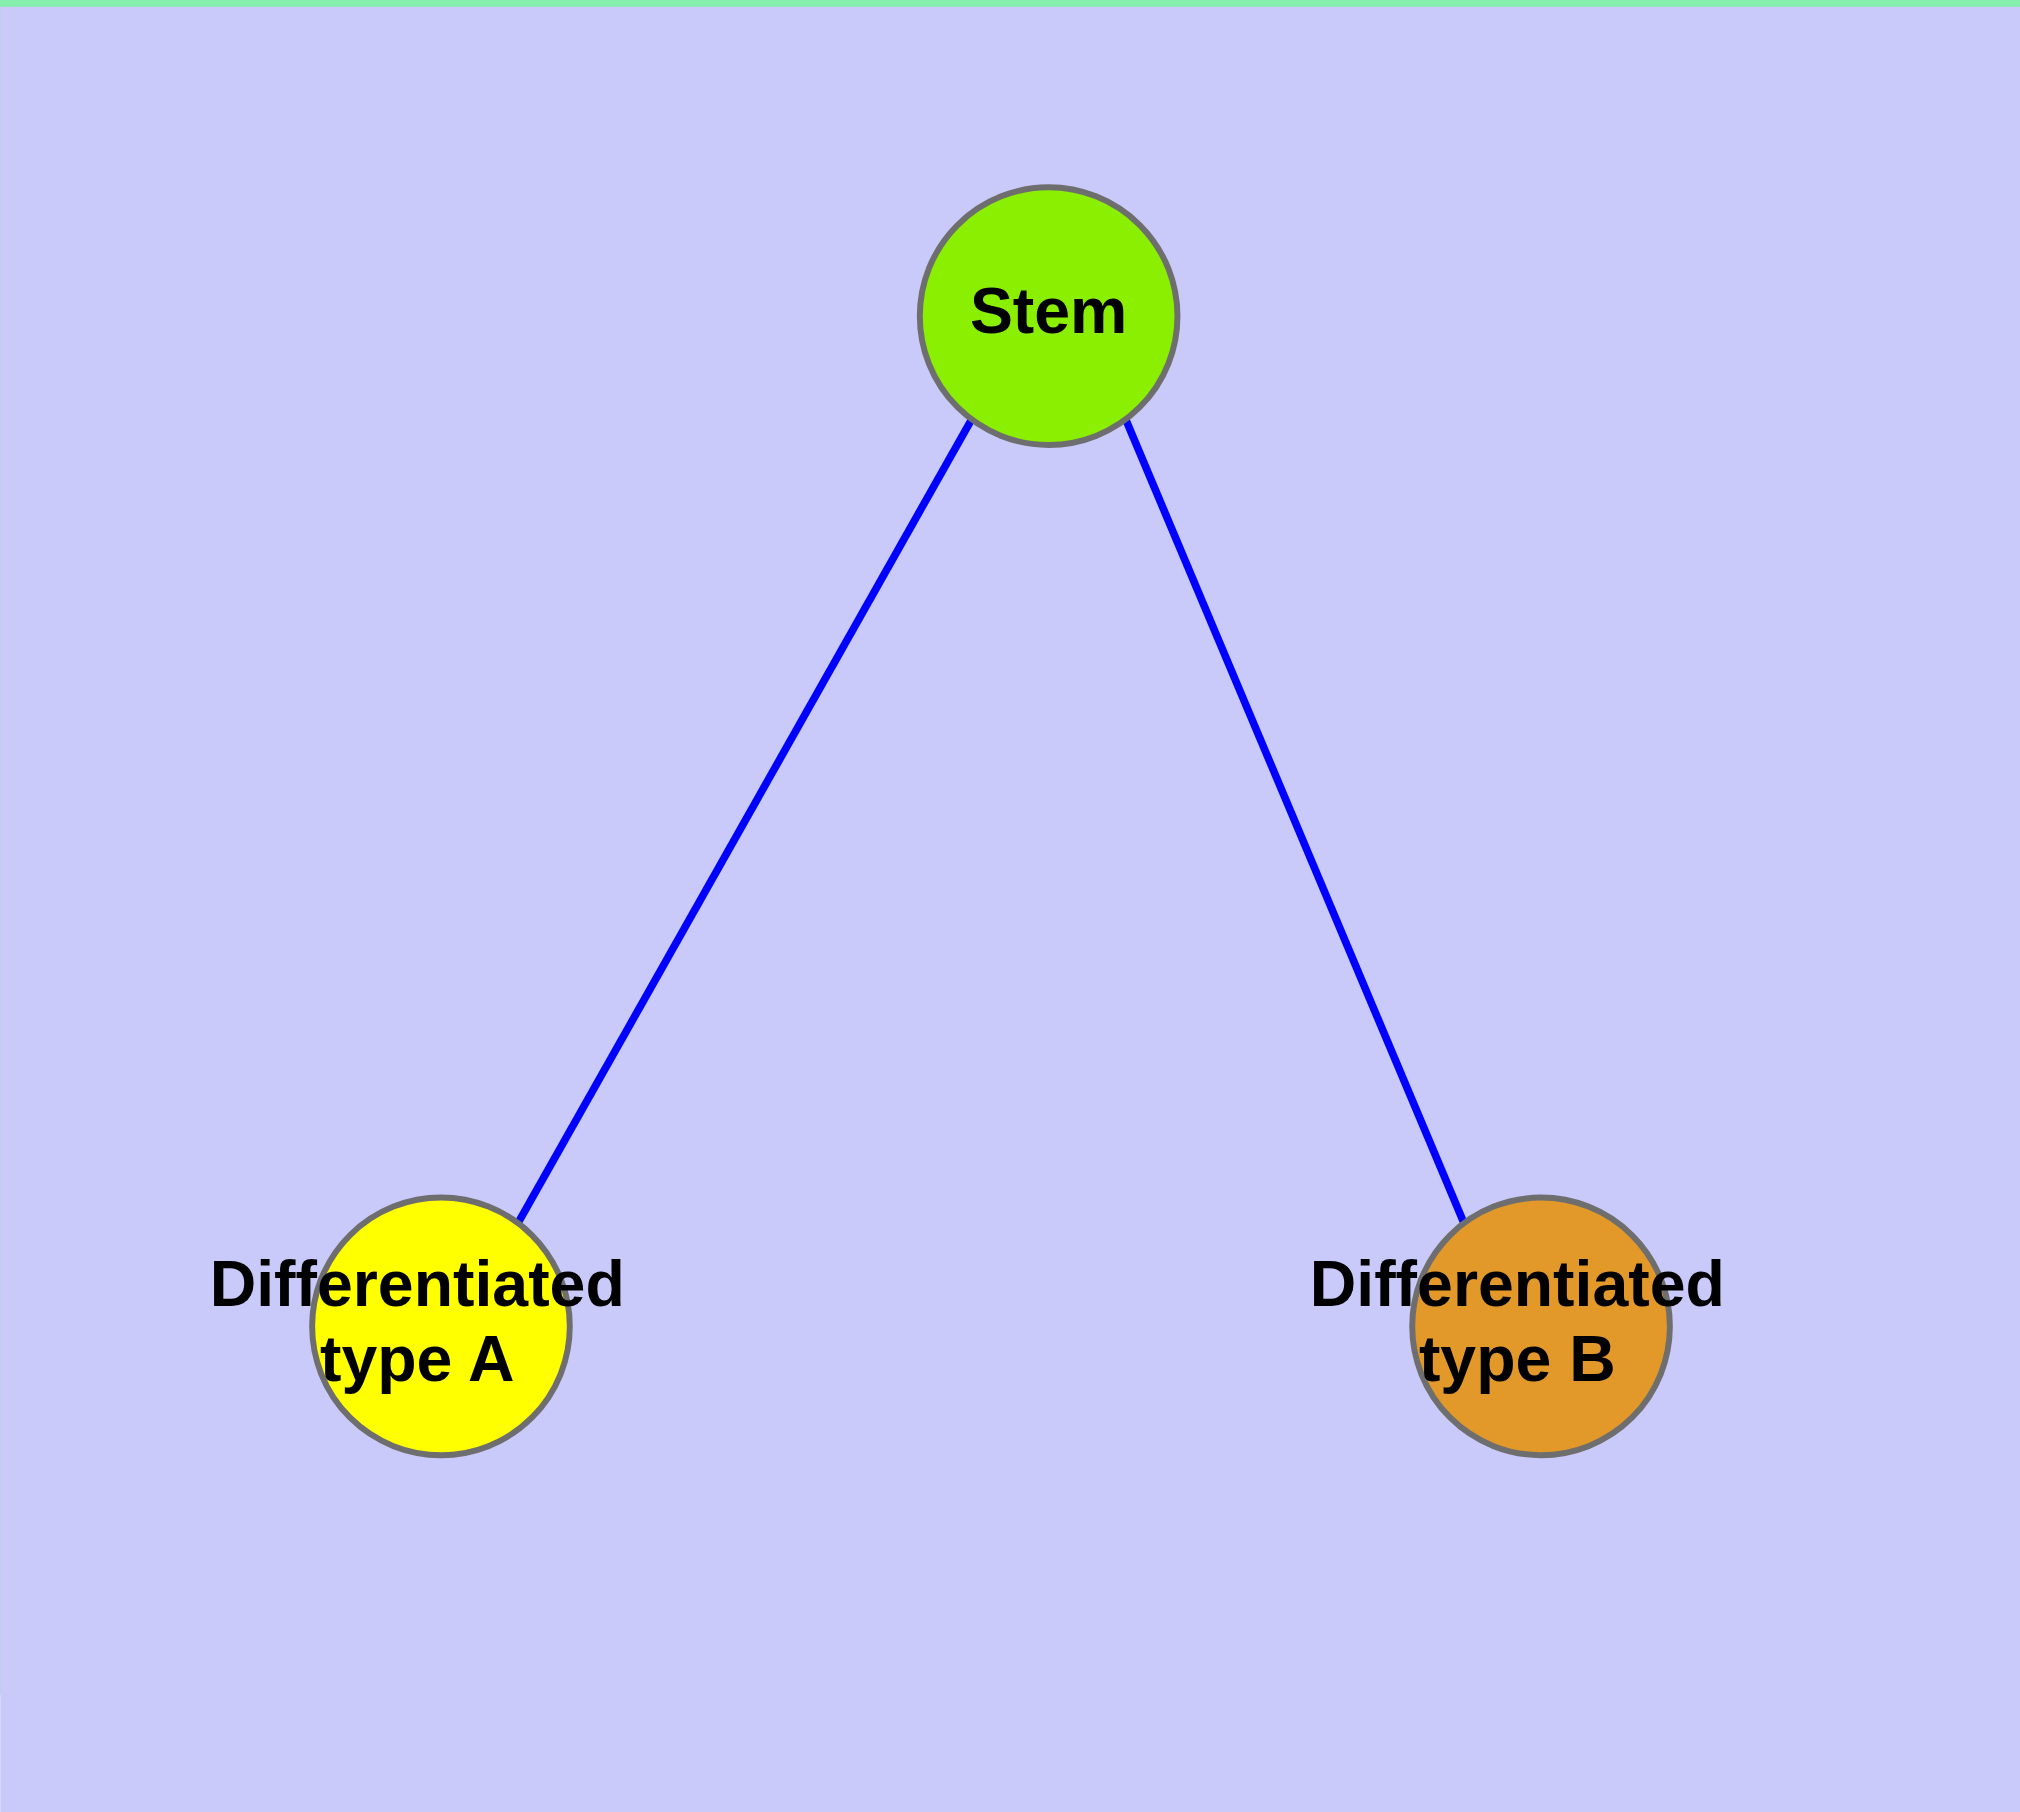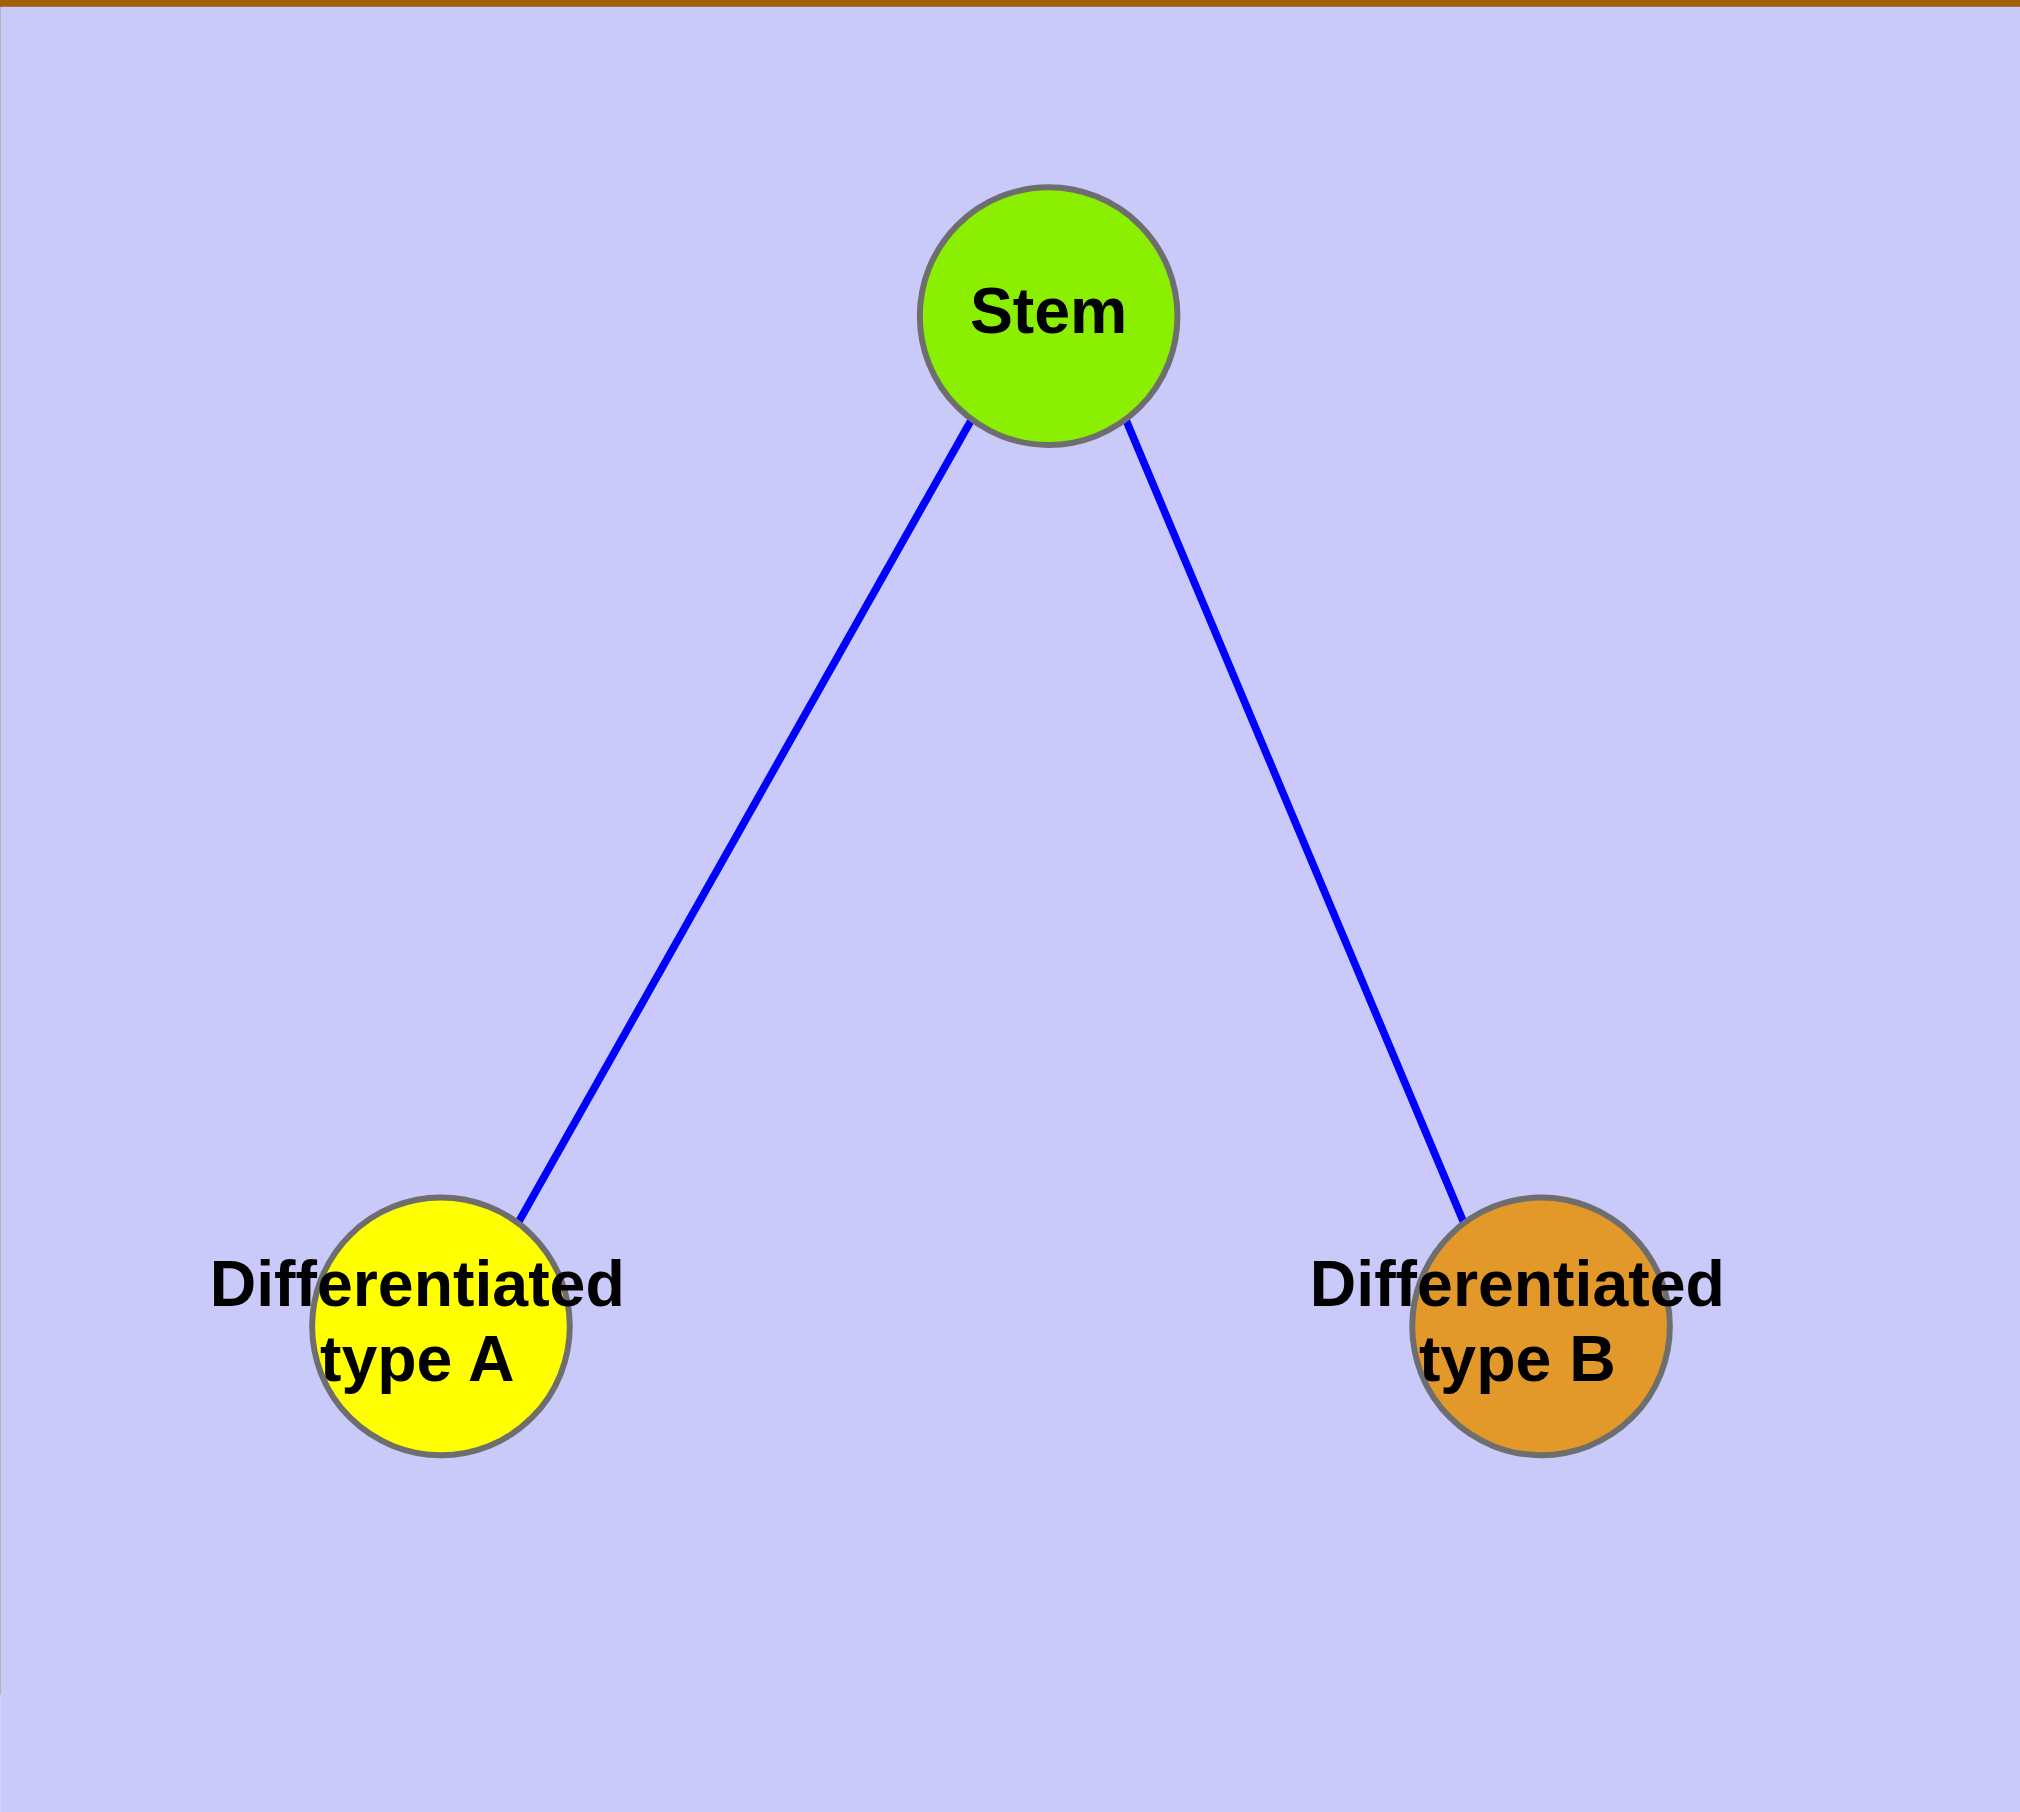--- a/index.html
+++ b/index.html
@@ -10,21 +10,21 @@
   body {
     width: 2021px;
     height: 1812px;
     overflow: hidden;
     font-family: "Liberation Sans", sans-serif;
   }
   #canvas-root {
     position: relative;
     width: 2021px;
     height: 1695px;
-    background: #a16207;
+    background: #86efac;
   }
   #graph-svg {
     position: absolute;
     top: 0;
     left: 0;
     width: 2021px;
     height: 1812px;
     display: block;
   }
   .node-label {

